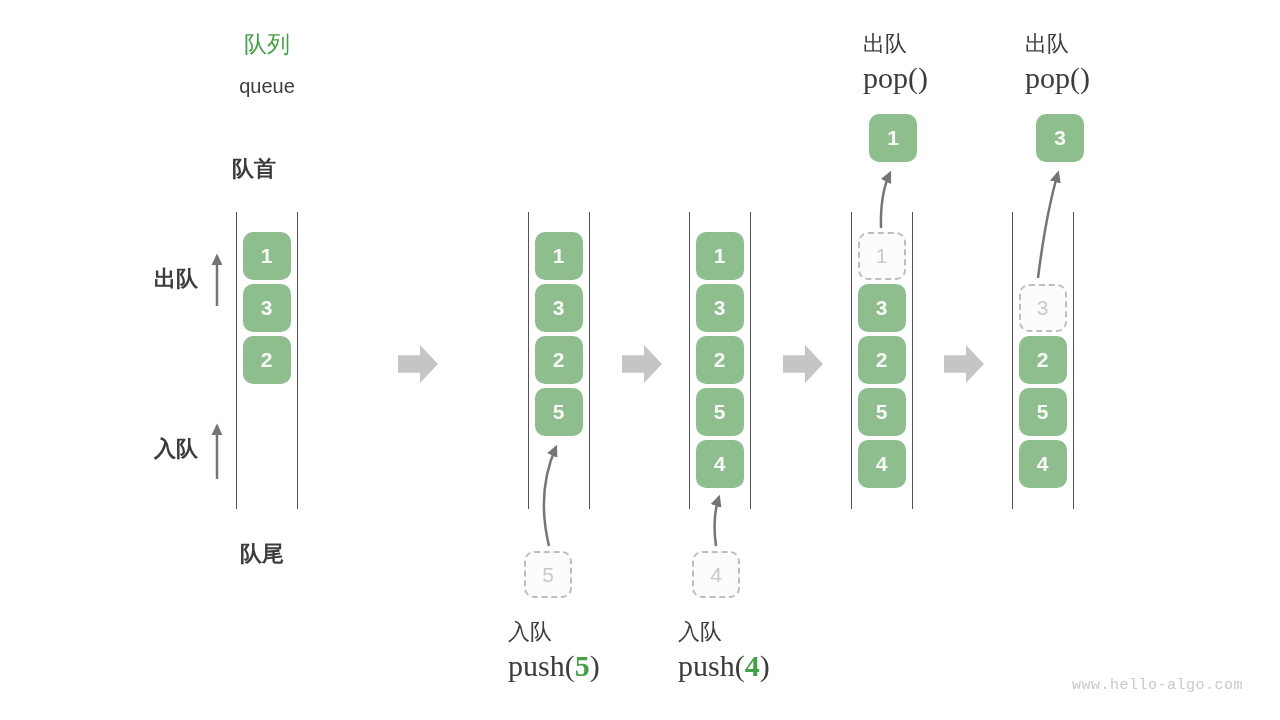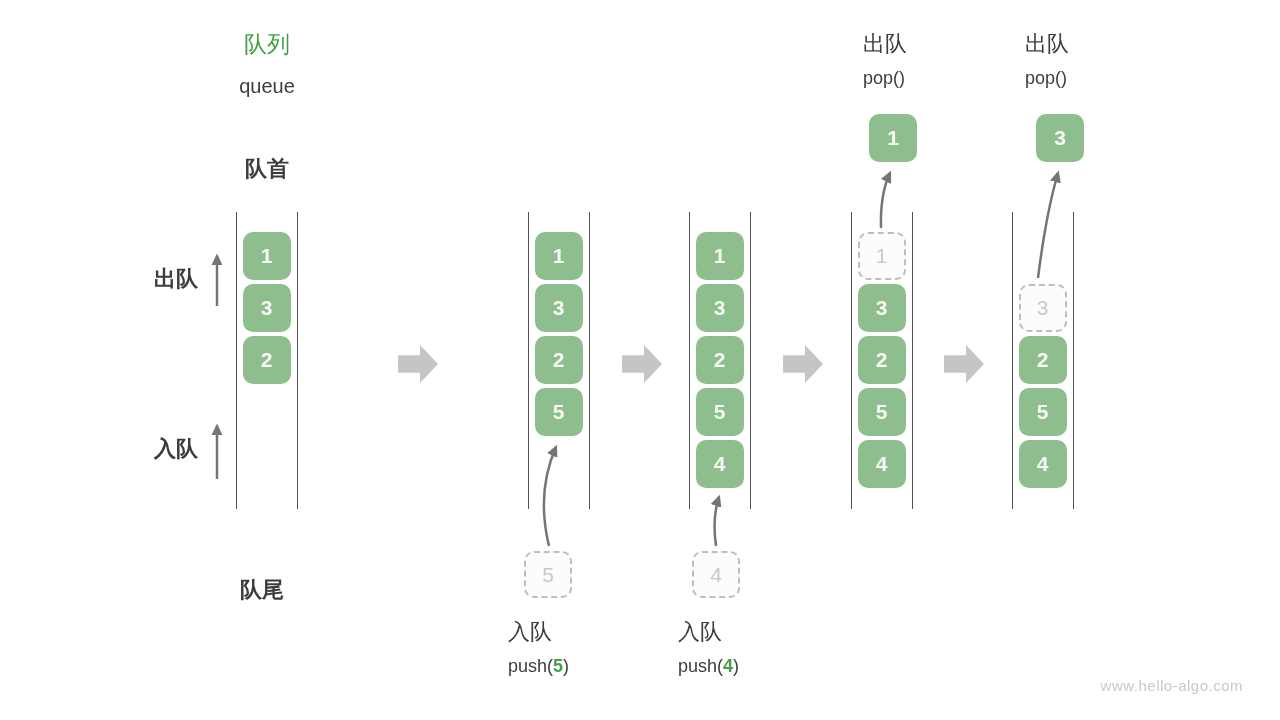--- a/index.html
+++ b/index.html
@@ -59,27 +59,27 @@
   
   .step-arrow {
     width: 40px; height: 38px; background: #c5c5c5;
     clip-path: polygon(0% 27%, 55% 27%, 55% 0%, 100% 50%, 55% 100%, 55% 73%, 0% 73%);
   }
 
   
   .op { white-space: nowrap; }
   .op-zh { font-size: 22px; color: #3c3c3c; line-height: 28px; }
   .op-code {
-    font-family: Liberation Sans, sans-serif;
-    font-size: 18px; color: #3c3c3c; line-height: 30px; margin-top: 5px;
+    font-family: Liberation Serif, serif;
+    font-size: 30px; color: #3c3c3c; line-height: 30px; margin-top: 5px;
   }
   .op-arg { color: #43a047; font-weight: 700; }
 
   .watermark {
-    font-family: Liberation Sans, sans-serif;
+    font-family: Liberation Mono, monospace;
     font-size: 15px; color: #c9c9c9; letter-spacing: 0.5px;
   }
 
   svg.arrow-layer { position: absolute; left: 0; top: 0; pointer-events: none; }
 </style>
 </head>
 <body>
 
 <div class="canvas">
 
@@ -95,22 +95,22 @@
     <path d="M716,546 Q712,518 719,497" fill="none" stroke="#757575" stroke-width="2.5" marker-end="url(#ah)"></path>
     <path d="M881,228 Q880,194 890,173" fill="none" stroke="#757575" stroke-width="2.5" marker-end="url(#ah)"></path>
     <path d="M1038,278 Q1046,214 1058,173" fill="none" stroke="#757575" stroke-width="2.5" marker-end="url(#ah)"></path>
   </svg>
 
   <div class="abs header">
     <div class="title-zh">队列</div>
     <div class="title-en">queue</div>
   </div>
 
-  <div class="abs side-label" style="left:245px; top:156px;">队首</div>
-  <div class="abs side-label" style="left:240px; top:541px;margin-top:36px;">队尾</div>
+  <div class="abs side-label" style="left:232px; top:156px;">队首</div>
+  <div class="abs side-label" style="left:240px; top:541px;">队尾</div>
   <div class="abs side-label" style="left:154px; top:266px;">出队</div>
   <div class="abs side-label" style="left:154px; top:436px;">入队</div>
 
   <div class="abs queue" style="left:236px;">
     <div class="slot box s1">1</div>
     <div class="slot box s2">3</div>
     <div class="slot box s3">2</div>
   </div>
 
   <div class="abs queue" style="left:528px;">

